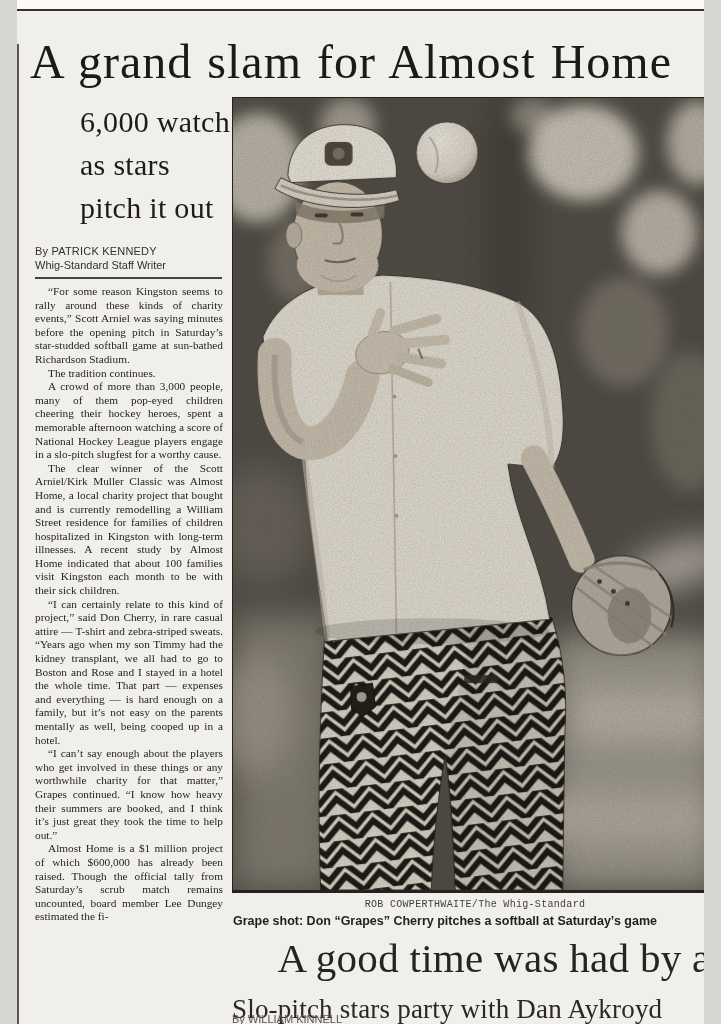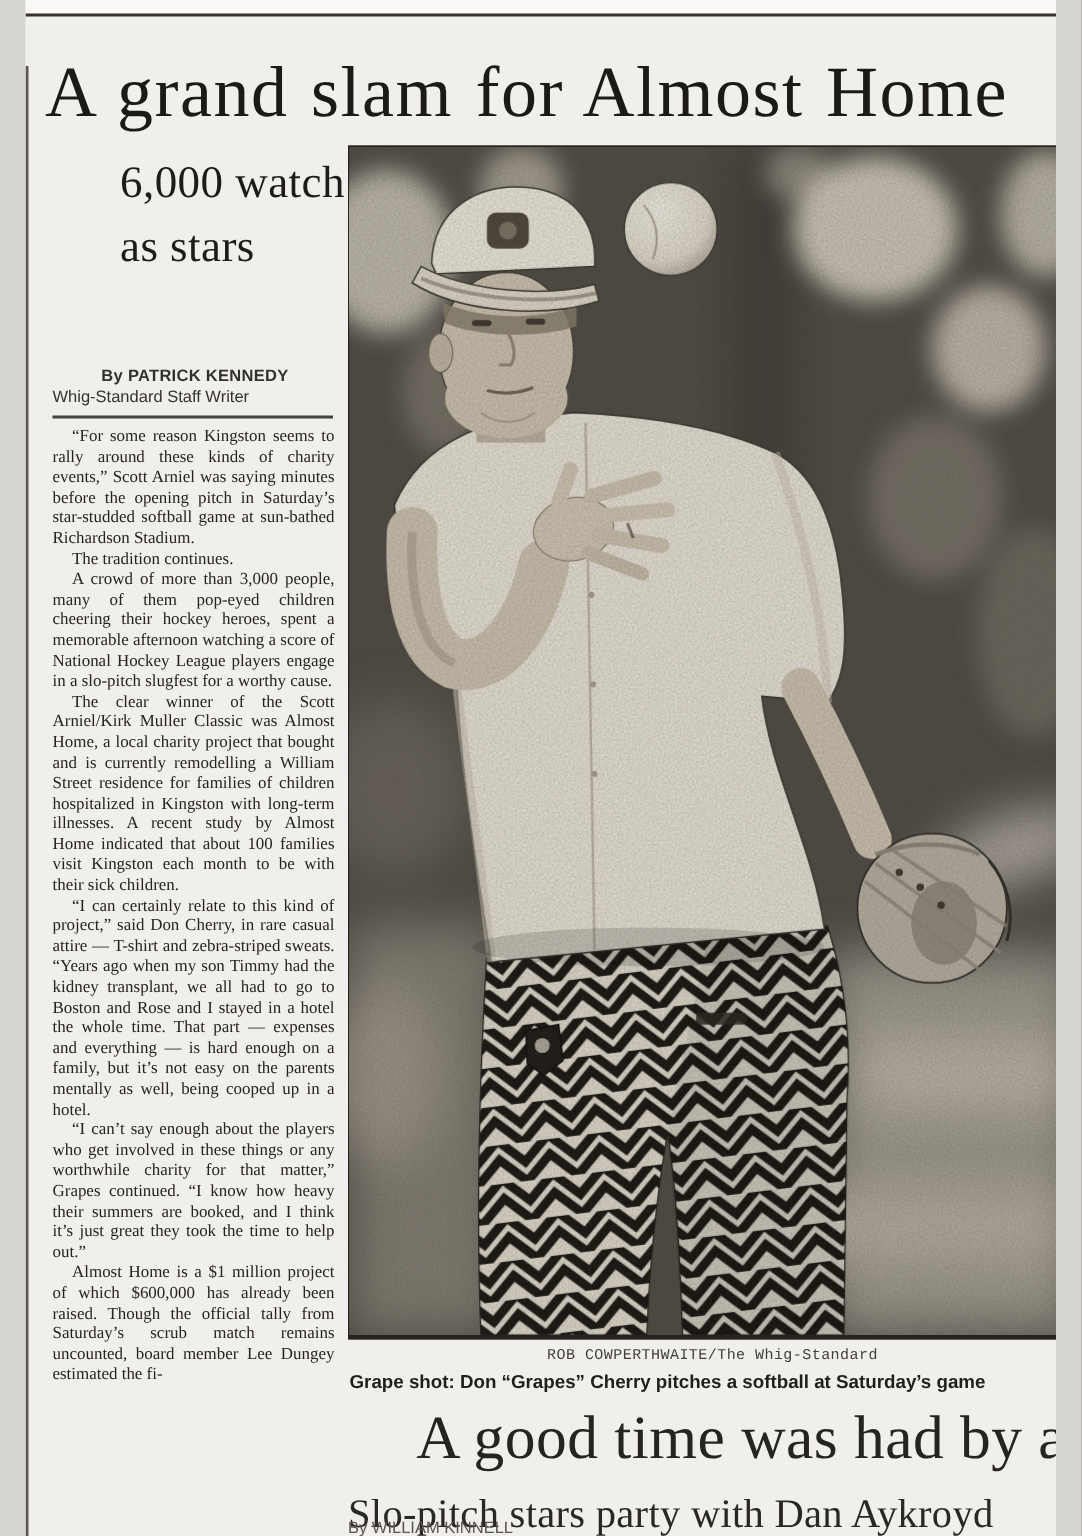--- a/index.html
+++ b/index.html
@@ -15,21 +15,21 @@
   .right-margin{position:absolute;left:717px;top:0;width:4px;height:1024px;background:#e8e6e2;}
 
   .main-headline{
     position:absolute;left:13px;top:38px;width:700px;white-space:nowrap;
     font-size:48px;line-height:1;letter-spacing:1px;word-spacing:2px;color:#1b1a18;
   }
   .deck{position:absolute;left:18px;top:100px;width:190px;color:#1d1c1a;margin-left:45px;}
   .deck div{font-size:30px;line-height:43px;letter-spacing:.3px;}
   .byline{position:absolute;left:18px;top:245px;width:190px;
     font-family:"Liberation Sans","DejaVu Sans",sans-serif;font-size:11px;line-height:13.5px;color:#33312e;}
-  .byline .name{font-weight:bold;letter-spacing:.2px;text-align:center;}
+  .byline .name{font-weight:normal;letter-spacing:.2px;}
   .byline-rule{position:absolute;left:18px;top:277px;width:187px;height:2px;background:#454340;}
   .article-body{
     position:absolute;left:18px;top:285px;width:188px;
     font-size:11.3px;line-height:13.6px;text-align:justify;color:#262421;
   }
   .article-body p{margin:0;text-indent:13px;}
 
   .photo-frame{
     position:absolute;left:215px;top:97px;width:488px;height:796px;
     background:#4f4b44;border:1px solid #26231f;border-bottom-width:3px;box-sizing:border-box;
@@ -71,20 +71,21 @@
   <div class="top-rule"></div>
   <div class="left-rule"></div>
   <div class="right-rule"></div>
   <div class="right-margin"></div>
 
   <h1 class="main-headline" style="margin:0;font-weight:normal;">A grand slam for Almost Home</h1>
 
   <div class="deck">
     <div>6,000 watch</div>
     <div>as stars</div>
+    <div>pitch it out</div>
   </div>
 
   <div class="byline">
     <div class="name">By PATRICK KENNEDY</div>
     <div>Whig-Standard Staff Writer</div>
   </div>
   <div class="byline-rule"></div>
 
   <div class="article-body">
     <p>“For some reason Kingston seems to rally around these kinds of charity events,” Scott Arniel was saying minutes before the opening pitch in Saturday’s star-studded softball game at sun-bathed Richardson Stadium.</p>

